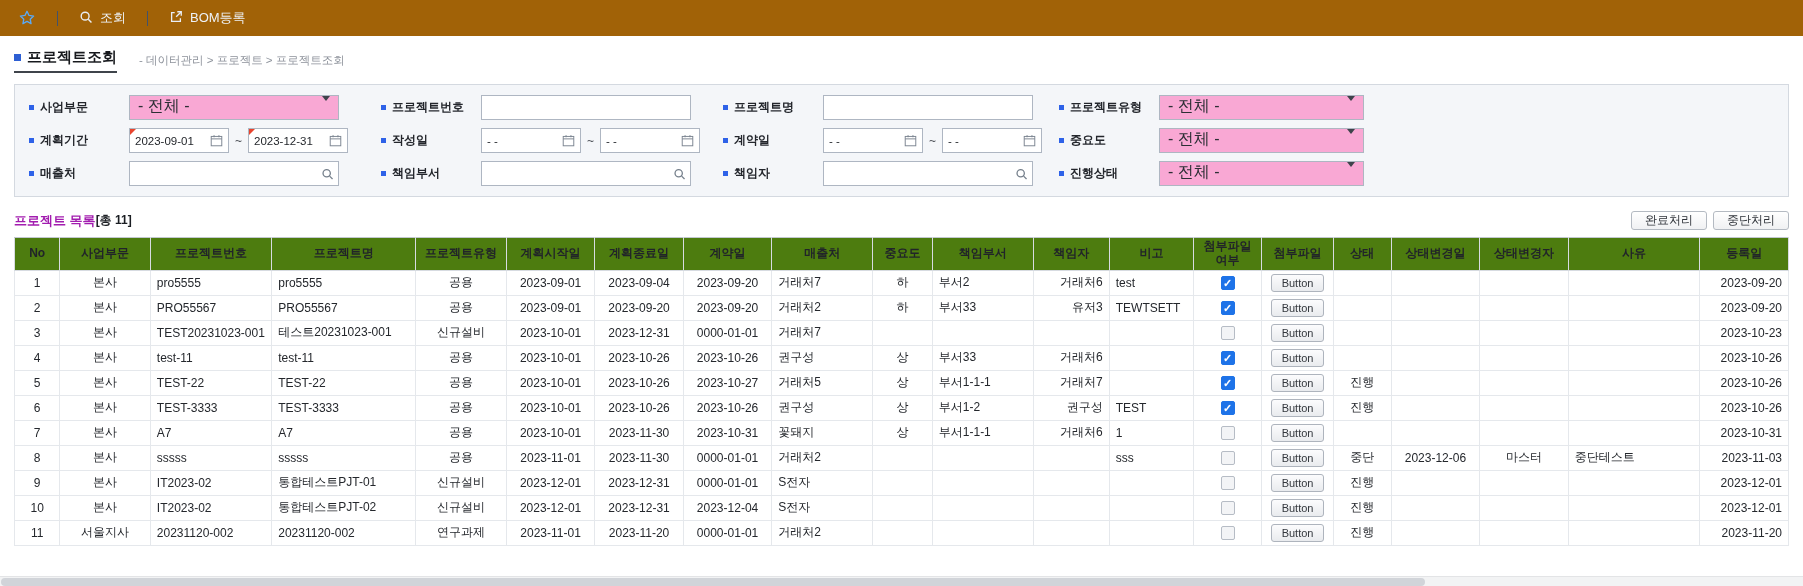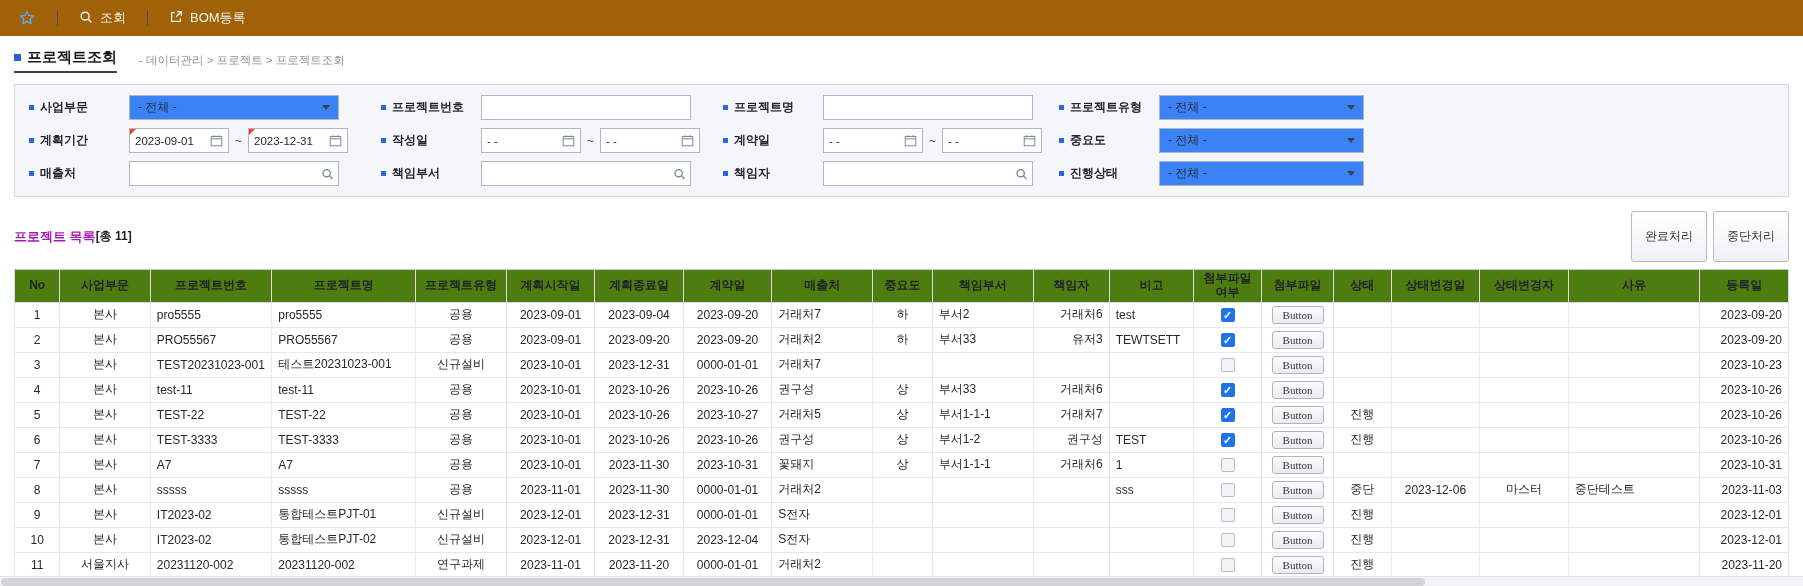--- a/index.html
+++ b/index.html
@@ -19,48 +19,48 @@
   .title-wrap { display:flex; align-items:center; gap:6px; border-bottom:2px solid #3f444b; padding-bottom:4px; }
   .title-bullet { width:7px; height:7px; background:#2d5fd3; }
   .page-title { font-size:15px; font-weight:bold; color:#17191d; letter-spacing:0; }
   .breadcrumb { font-size:11.5px; color:#8d929b; padding-bottom:5px; }
   
   .filter-panel { margin:6px 14px 0; border:1px solid #d4d9e0; background:#f4f6f9; padding:10px 14px; display:flex; flex-direction:column; gap:8px; }
   .filter-row { display:grid; grid-template-columns:352px 342px 336px 1fr; align-items:center; }
   .fgroup { display:flex; align-items:center; }
   .flabel { display:flex; align-items:center; gap:6px; width:100px; flex-shrink:0; font-size:12px; font-weight:bold; color:#23262c; }
   .fbullet { width:5px; height:5px; background:#2e62e8; flex-shrink:0; }
-  .select-box { width:210px; height:25px; background:#3b82f6; border:1px solid #aeb6c2; display:flex; align-items:center; justify-content:space-between; padding:0 8px; font-size:12px; color:#2c2f35; cursor:pointer; }
+  .select-box { width:210px; height:25px; background:#f9a8d4; border:1px solid #aeb6c2; display:flex; align-items:flex-start; justify-content:space-between; padding:0 8px; font-size:16px; color:#2c2f35; cursor:pointer; }
   .select-box.w205 { width:205px; }
   .caret { width:0; height:0; border-left:4px solid transparent; border-right:4px solid transparent; border-top:5px solid #3e434b; }
   .text-input { width:210px; height:25px; border:1px solid #aeb6c2; padding:0 7px; font-size:12px; color:#2c2f35; font-family:inherit; background:#fff; outline:none; }
   .date-box { position:relative; width:100px; height:25px; background:#fff; border:1px solid #aeb6c2; display:flex; align-items:center; justify-content:space-between; padding:0 5px; font-size:11.5px; color:#24272c; cursor:pointer; }
   .date-box.required::before { content:""; position:absolute; top:0; left:0; border-top:6px solid #e8442e; border-right:6px solid transparent; }
   .tilde { margin:0 6px; font-size:12px; color:#4a4e55; }
   .cal-ic { display:flex; }
   .search-wrap { position:relative; display:inline-flex; }
   .search-wrap .text-input { padding-right:24px; }
   .search-icon-btn { position:absolute; right:5px; top:50%; transform:translateY(-50%); cursor:pointer; display:flex; }
   
   .list-header { display:flex; align-items:center; margin:14px 14px 7px; }
   .list-title { font-size:13px; font-weight:bold; color:#a21caf; }
   .list-count { font-size:12px; font-weight:bold; color:#1b1e23; }
   .list-actions { margin-left:auto; display:flex; gap:6px; }
-  .action-btn { padding:16px 13px; font-size:12px; color:#2e3238; background:linear-gradient(#ffffff,#f0f1f3); border:1px solid #b4bac2; border-radius:3px; cursor:pointer; font-family:inherit; }
+  .action-btn { padding:0 13px; font-size:12px; color:#2e3238; background:linear-gradient(#ffffff,#f0f1f3); border:1px solid #b4bac2; border-radius:3px; cursor:pointer; font-family:inherit; }
   
   .grid-wrap { margin:0 14px; }
   table { width:100%; border-collapse:collapse; table-layout:fixed; font-size:12px; }
   th { background:#4d7c0f; border:1px solid #d7dbe1; border-top:1px solid #c2c8d0; height:28px; padding:2px 3px; font-weight:bold; color:#212429; white-space:pre-line; text-align:center; line-height:1.15; cursor:pointer; }
   td { border:1px solid #e5e8ec; height:25px; padding:2px 6px; color:#24272c; white-space:nowrap; overflow:hidden; text-overflow:ellipsis; background:#fff; }
   td.al-left { text-align:left; }
   td.al-center { text-align:center; }
   td.al-right { text-align:right; }
   .cb { display:inline-flex; align-items:center; justify-content:center; width:14px; height:14px; border:1px solid #b6bcc5; background:#f3f4f6; border-radius:2px; vertical-align:middle; cursor:pointer; font-size:11px; line-height:1; }
   .cb.checked { background:#1e73e8; border-color:#1e73e8; color:#fff; font-weight:bold; }
-  .cell-btn { padding:2px 10px; font-size:11px; color:#33373d; background:linear-gradient(#fcfcfd,#e9ebee); border:1px solid #aeb4bd; border-radius:3px; cursor:pointer; font-family:Liberation Serif, serif; }
+  .cell-btn { padding:2px 10px; font-size:11px; color:#33373d; background:linear-gradient(#fcfcfd,#e9ebee); border:1px solid #aeb4bd; border-radius:3px; cursor:pointer; font-family:Liberation Sans, sans-serif; }
   
   .hscrollbar { position:absolute; left:0; right:0; bottom:0; height:10px; background:#f2f3f4; border-top:1px solid #e3e4e6; cursor:pointer; }
   .hthumb { position:absolute; left:1px; top:1px; height:8px; width:79%; background:#d1d4d9; border-radius:4px; cursor:grab; }
 </style>
 </head>
 <body>
 
 <div class="topbar">
   <span class="star-btn">
     <svg width="18" height="18" viewBox="0 0 24 24">

